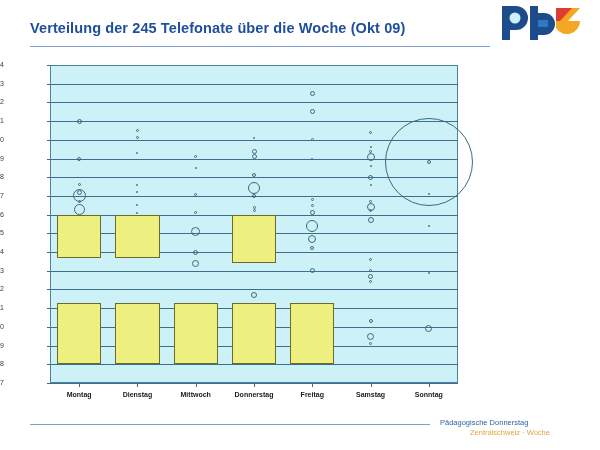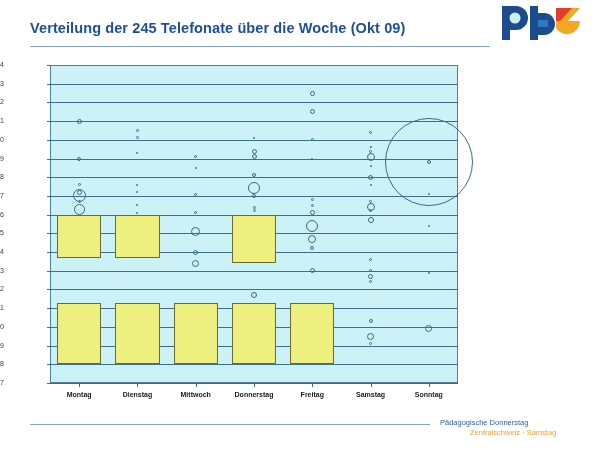--- a/index.html
+++ b/index.html
@@ -235,15 +235,15 @@
         <div class="xlabel" style="left: 145.714px;">Mittwoch</div>
         <div class="xlabel" style="left: 204px;">Donnerstag</div>
         <div class="xlabel" style="left: 262.286px;">Freitag</div>
         <div class="xlabel" style="left: 320.571px;">Samstag</div>
         <div class="xlabel" style="left: 378.857px;">Sonntag</div>
       </div>
   </div>
 
   <div class="frule"></div>
   <div class="foot-line1">Pädagogische Donnerstag</div>
-  <div class="foot-line2">Zentralschweiz · Samstag</div>
+  <div class="foot-line2">Zentralschweiz · Woche</div>
 
 </div>
 
 </body></html>

